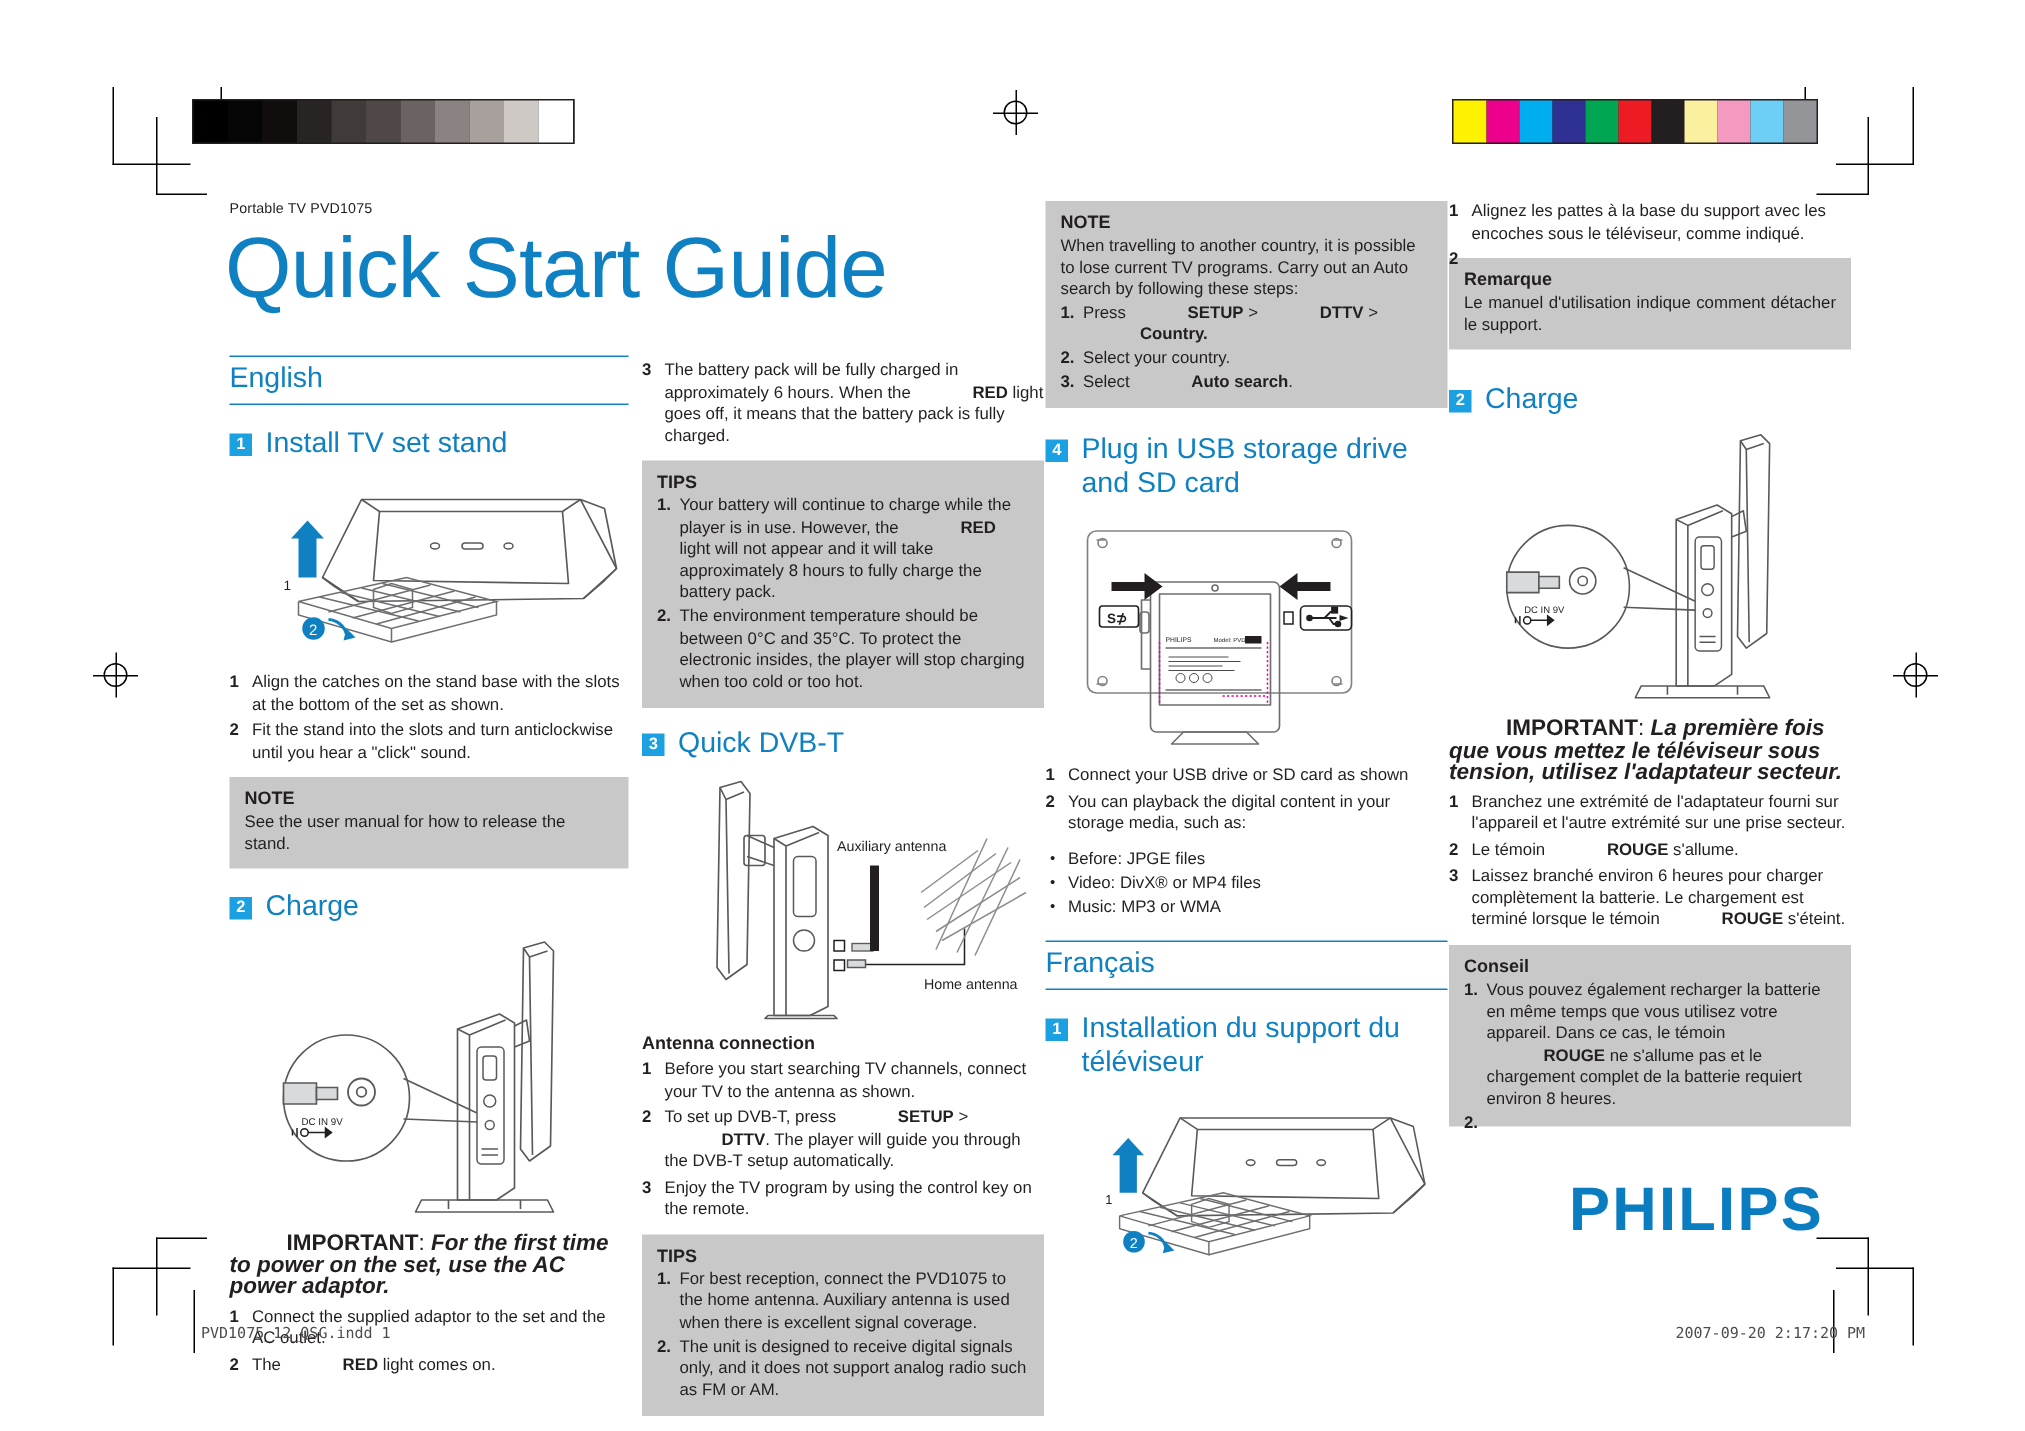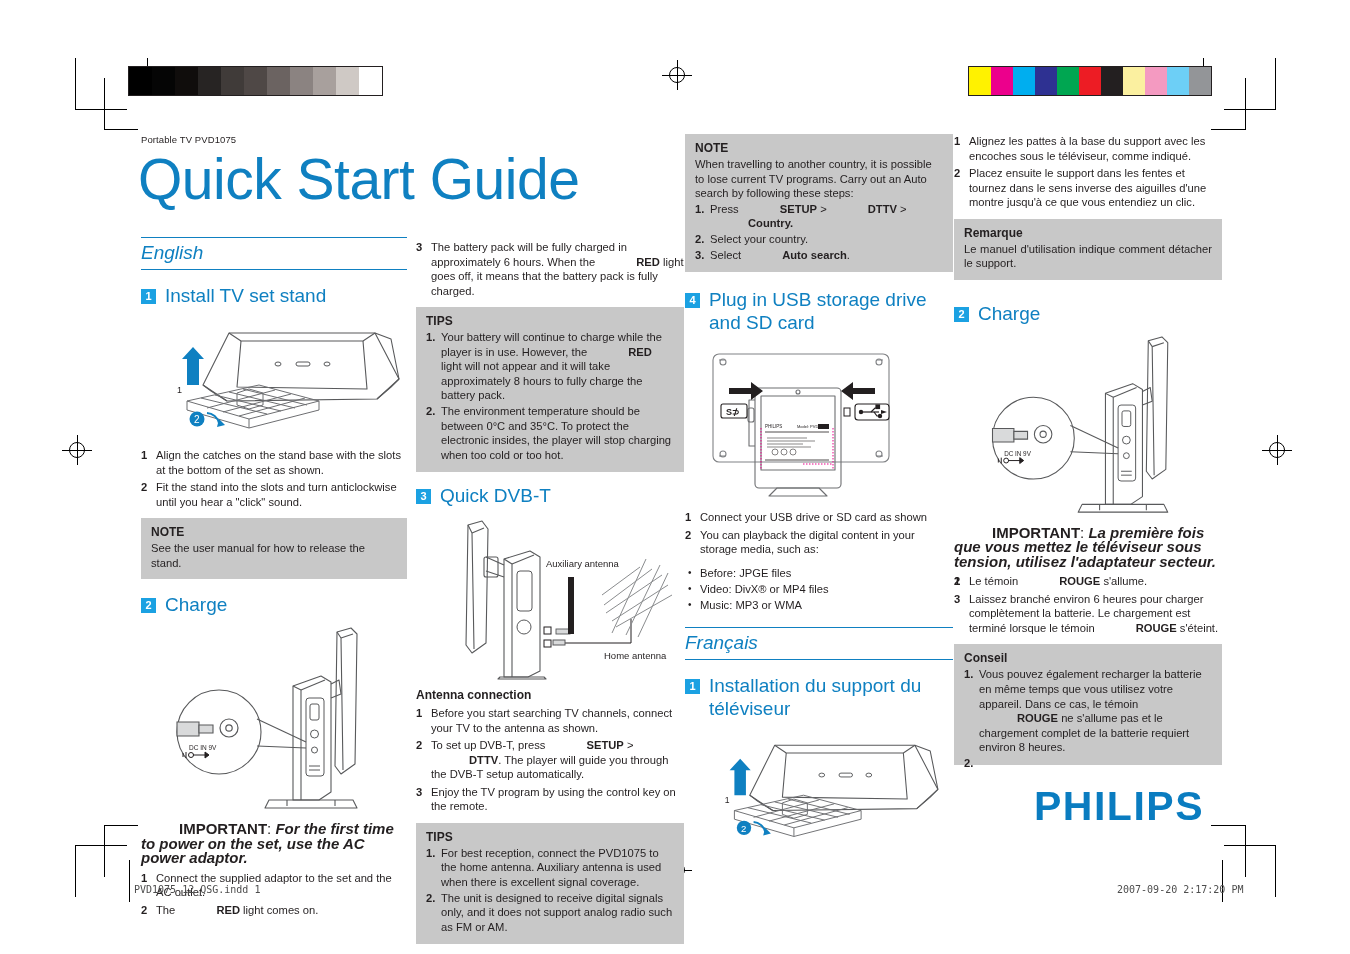--- a/index.html
+++ b/index.html
@@ -19,21 +19,21 @@
   .regmark .h { position:absolute; top:14.5px; left:0; width:30px; height:1px; background:#000; }
   .regmark .v { position:absolute; left:14.5px; top:0; width:1px; height:30px; background:#000; }
   .regmark .c { position:absolute; left:7px; top:7px; width:16px; height:16px; border:1px solid #000; border-radius:50%; }
 
   
   .swatchbar { position:absolute; display:flex; border:1.5px solid #231f20; background:#231f20; }
   .swatchbar .sw { width:22px; height:28px; }
   .swatchbar.gray .sw { width:23px; }
 
   
-  .page { position:absolute; left:4px; top:0; width:1189px; height:954px;padding-left:34px; }
+  .page { position:absolute; left:16px; top:0; width:1189px; height:954px;padding-left:34px; }
 
   .kicker {
     position:absolute; left:137px; top:134px;
     font-size:9.5px; letter-spacing:.1px; color:#231f20;
   }
   .bigtitle {
     position:absolute; left:134px; top:148px;
     font-size:57px; line-height:62px; color:#0f80c1;
     font-weight:400; letter-spacing:-0.5px;
     font-family:"Liberation Sans", sans-serif;
@@ -42,21 +42,21 @@
   
   .col { position:absolute; top:0; }
   .col1 { left:137px; width:266px; }
   .col2 { left:412px; width:268px; }
   .col3 { left:681px; width:268px; }
   .col4 { left:950px; width:268px; }
 
   .langhead {
     color:#0f80c1; font-size:19px; font-weight:400;
     border-top:1.6px solid #0f80c1; border-bottom:1.6px solid #0f80c1;
-    padding:5px 0 6px 0; margin:0 0 14px 0; line-height:20px;font-style:italic;
+    padding:5px 0 6px 0; margin:0 0 14px 0; line-height:20px;
   }
 
   .secthead { display:flex; gap:9px; align-items:flex-start; margin:0 0 8px 0; }
   .secthead .num {
     background:#1ba1e2; color:#fff; width:15px; height:15px; min-width:15px;
     font-size:11px; font-weight:700; line-height:15px; text-align:center;
     margin-top:5px;
   }
   .secthead .txt { color:#0f80c1; font-size:19px; line-height:23px; font-weight:400; }
 
@@ -553,21 +553,21 @@
         </g>
         <path d="M78 104 L84 110 L76 112 Z" fill="#0f80c1"></path>
       </svg>
     </div>
   </div>
 
   <div class="col col4" style="top:134px;">
 
     <ol class="steps">
       <li><span class="n">1</span><span>Alignez les pattes à la base du support avec les encoches sous le téléviseur, comme indiqué.</span></li>
-      <li><span class="n">2</span><span>Placez ensuite le support dans les fentes et tournez dans le sens inverse des aiguilles d'une montre jusqu'à ce que vous entendiez un clic.</span></li>
+      <li><span class="n">2</span></li>
     </ol>
 
     <div class="box justify">
       <div class="bt">Remarque</div>
       <p>Le manuel d'utilisation indique comment détacher le support.</p>
     </div>
 
     <div class="secthead" style="margin-top:22px;">
       <span class="num">2</span>
       <span class="txt">Charge</span>
@@ -610,21 +610,21 @@
           <path d="M64 128 l4 3 l-4 3 z" fill="#231f20"></path>
           <circle cx="50" cy="131" r="2.5"></circle>
           <path d="M45 128 l0 6 M42 129 l0 4"></path>
         </g>
       </svg>
     </div>
 
     <p class="important"><b class="hard">IMPORTANT</b>: <i>La première fois que vous mettez le téléviseur sous tension, utilisez l'adaptateur secteur.</i></p>
 
     <ol class="steps">
-      <li><span class="n">1</span></li>
+      <li><span class="n">1</span><span>Branchez une extrémité de l'adaptateur fourni sur l'appareil et l'autre extrémité sur une prise secteur.</span></li>
       <li><span class="n">2</span><span>Le témoin <b class="hard">ROUGE</b> s'allume.</span></li>
       <li><span class="n">3</span><span>Laissez branché environ 6 heures pour charger complètement la batterie. Le chargement est terminé lorsque le témoin <b class="hard">ROUGE</b> s'éteint.</span></li>
     </ol>
 
     <div class="box">
       <div class="bt">Conseil</div>
       <ol>
         <li><span class="n">1.</span><span>Vous pouvez également recharger la batterie en même temps que vous utilisez votre appareil. Dans ce cas, le témoin <b class="hard">ROUGE</b> ne s'allume pas et le chargement complet de la batterie requiert environ 8 heures.</span></li>
         <li><span class="n">2.</span></li>
       </ol>

